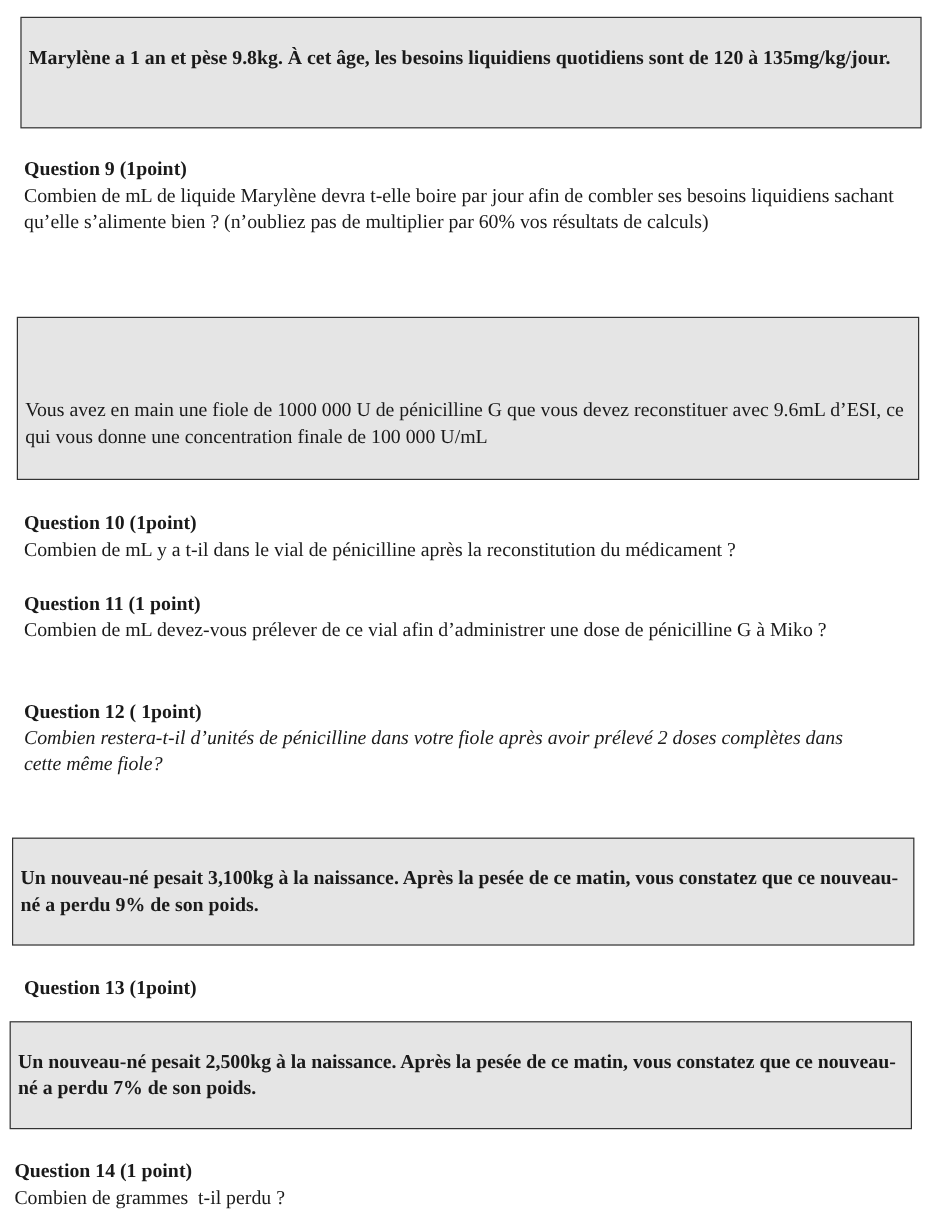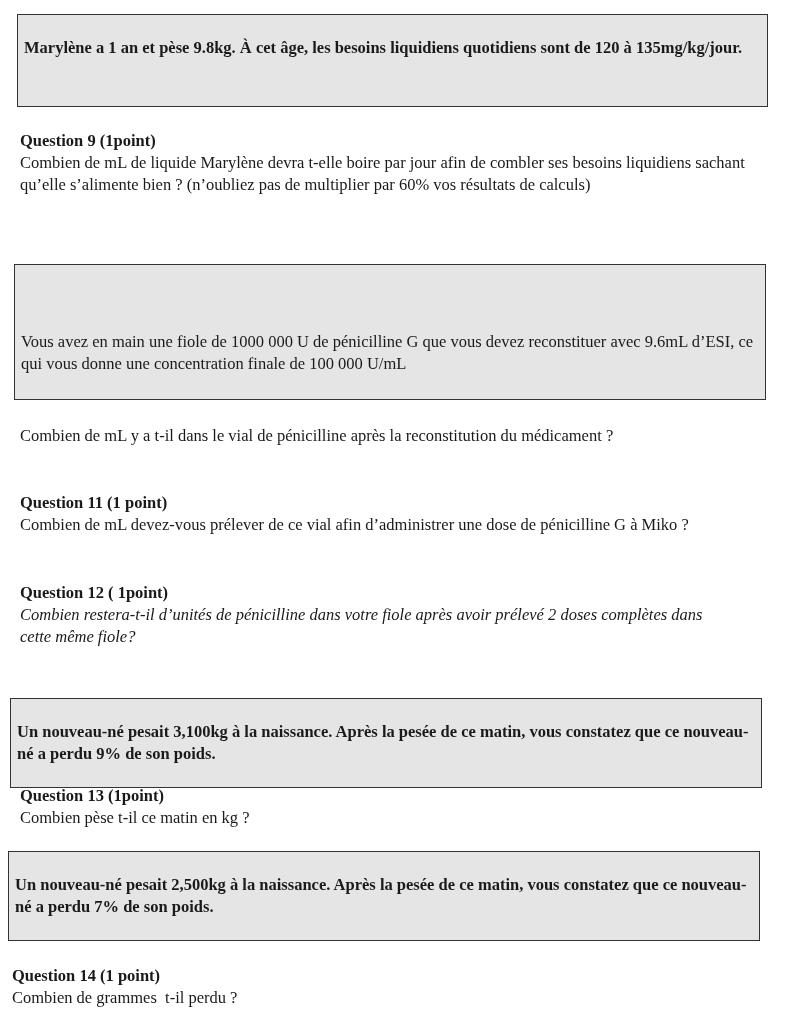--- a/index.html
+++ b/index.html
@@ -53,40 +53,40 @@
 <div class="q" style="top:130px;">
   <span class="title">Question 9 (1point)</span>
   <span class="body" style="width:740px;">Combien de mL de liquide Marylène devra t-elle boire par jour afin de combler ses besoins liquidiens sachant qu’elle s’alimente bien ? (n’oubliez pas de multiplier par 60% vos résultats de calculs)</span>
 </div>
 
 <div class="box" style="left:14px; top:264px; width:752px; height:136px;">
   <p style="top:66px;">Vous avez en main une fiole de 1000 000 U de pénicilline G que vous devez reconstituer avec 9.6mL d’ESI, ce qui vous donne une concentration finale de 100 000 U/mL</p>
 </div>
 
 <div class="q" style="top:425px;">
+  <span class="title">Question 10 (1point)</span>
   <span class="body">Combien de mL y a t-il dans le vial de pénicilline après la reconstitution du médicament ?</span>
 </div>
 
 <div class="q" style="top:492px;">
   <span class="title">Question 11 (1 point)</span>
   <span class="body" style="width:740px;">Combien de mL devez-vous prélever de ce vial afin d’administrer une dose de pénicilline G à Miko ?</span>
 </div>
 
 <div class="q" style="top:582px;">
   <span class="title">Question 12 ( 1point)</span>
   <span class="body" style="width:700px;font-style:italic;">Combien restera-t-il d’unités de pénicilline dans votre fiole après avoir prélevé 2 doses complètes dans cette même fiole?</span>
 </div>
 
 <div class="box" style="left:10px; top:670px; width:752px; height:90px;margin-top:28px;">
   <p class="bold" style="top:22px;">Un nouveau-né pesait 3,100kg à la naissance. Après la pesée de ce matin, vous constatez que ce nouveau-né a perdu 9% de son poids.</p>
 </div>
 
-<div class="q" style="top:785px;">
+<div class="q" style="top:812px;">
   <span class="title">Question 13 (1point)</span>
-  <span class="body">Combien pèse t-il ce matin en kg ?</span>
 </div>
 
 <div class="box" style="left:8px; top:851px; width:752px; height:90px;">
   <p class="bold" style="top:22px;">Un nouveau-né pesait 2,500kg à la naissance. Après la pesée de ce matin, vous constatez que ce nouveau-né a perdu 7% de son poids.</p>
 </div>
 
 <div class="q" style="top:965px; left:12px;">
   <span class="title">Question 14 (1 point)</span>
   <span class="body" style="white-space:pre;">Combien de grammes  t-il perdu ?</span>
 </div>

